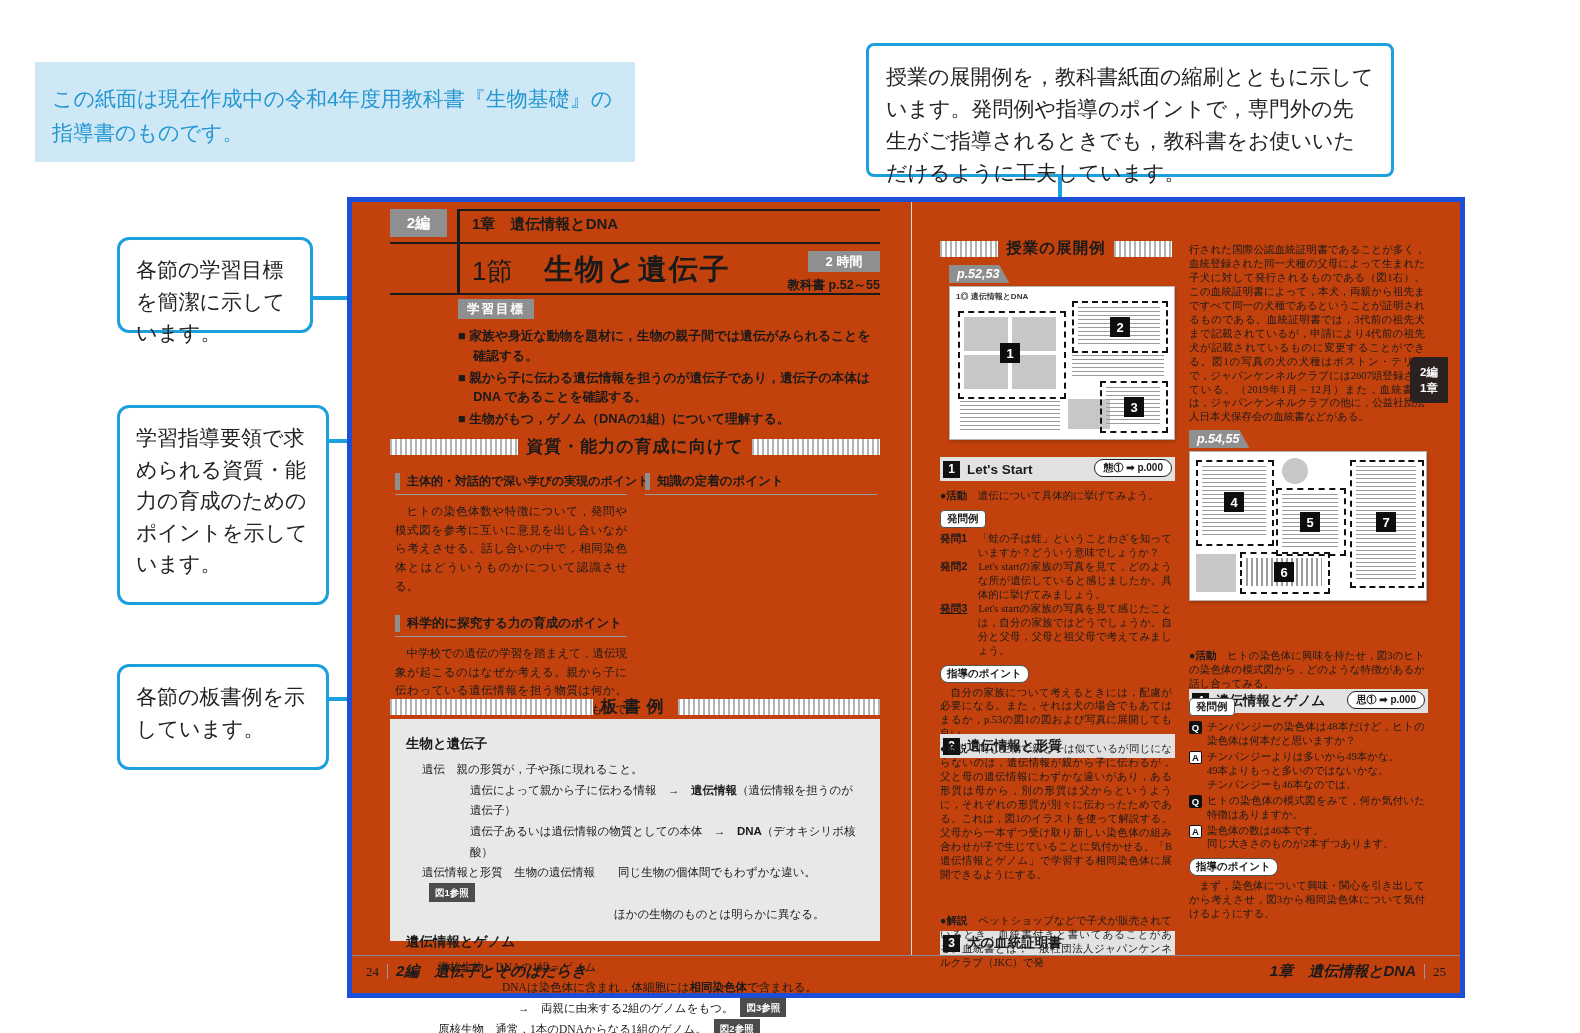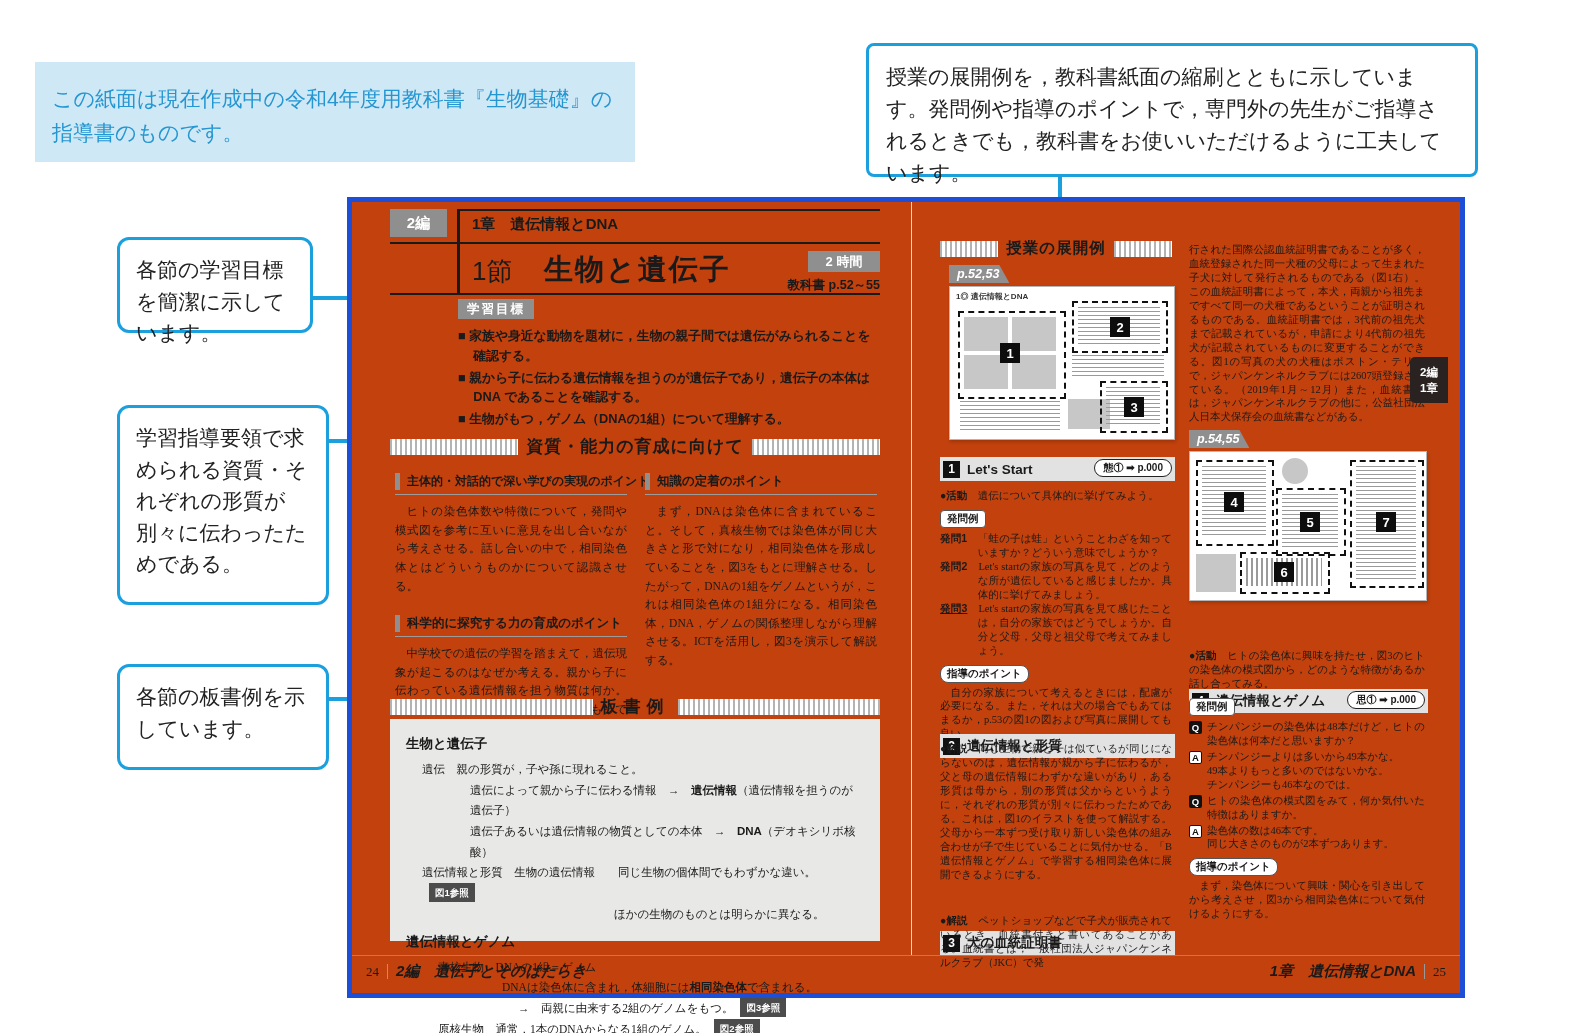--- a/index.html
+++ b/index.html
@@ -75,34 +75,34 @@
 </style>
 </head>
 <body>
 
 <div id="canvas">
 
   <div class="abs note-box" style="left:35px;top:62px;width:600px;height:100px;box-sizing:border-box;">
     <span>この紙面は現在作成中の令和4年度用教科書『生物基礎』の指導書のものです。</span>
   </div>
 
-  <div class="abs callout callout-top" style="left:866px;top:43px;width:612px;height:134px;box-sizing:border-box;">
+  <div class="abs callout callout-top" style="left:866px;top:43px;width:528px;height:134px;box-sizing:border-box;">
     <span>授業の展開例を，教科書紙面の縮刷とともに示しています。発問例や指導のポイントで，専門外の先生がご指導されるときでも，教科書をお使いいただけるように工夫しています。</span>
   </div>
   <div class="abs cline" style="left:1058px;top:175px;width:4px;height:38px;"></div>
   <div class="abs cdot" style="left:1051px;top:210px;"></div>
 
   <div class="abs callout callout-side" style="left:117px;top:237px;width:196px;height:96px;box-sizing:border-box;">
     <span>各節の学習目標を簡潔に示しています。</span>
   </div>
   <div class="abs cline" style="left:310px;top:296px;width:124px;height:4px;"></div>
   <div class="abs cdot" style="left:432px;top:289px;"></div>
 
   <div class="abs callout callout-side" style="left:117px;top:405px;width:212px;height:200px;box-sizing:border-box;">
-    <span>学習指導要領で求められる資質・それぞれの形質が別々に伝わったためである。</span>
+    <span>学習指導要領で求められる資質・能力の育成のためのポイントを示しています。</span>
   </div>
   <div class="abs cline" style="left:326px;top:439px;width:60px;height:4px;"></div>
   <div class="abs cdot" style="left:377px;top:432px;"></div>
 
   <div class="abs callout callout-side" style="left:117px;top:664px;width:212px;height:106px;box-sizing:border-box;">
     <span>各節の板書例を示しています。</span>
   </div>
   <div class="abs cline" style="left:326px;top:697px;width:56px;height:4px;"></div>
   <div class="abs cdot" style="left:374px;top:690px;"></div>
 
@@ -144,21 +144,20 @@
         <div class="bar"></div>
         <div class="tt">科学的に探究する力の育成のポイント</div>
       </div>
       <div class="colbody">中学校での遺伝の学習を踏まえて，遺伝現象が起こるのはなぜか考える。親から子に伝わっている遺伝情報を担う物質は何か。そのような物質がどのような特徴をもっているか考えさせる。</div>
     </div>
     <div class="abs" style="left:293px;top:271px;width:232px;">
       <div class="coltitle">
         <div class="bar"></div>
         <div class="tt">知識の定着のポイント</div>
       </div>
-      <div class="colbody">まず，DNAは染色体に含まれていること。そして，真核生物では染色体が同じ大きさと形で対になり，相同染色体を形成していることを，図3をもとに理解させる。したがって，DNAの1組をゲノムというが，これは相同染色体の1組分になる。相同染色体，DNA，ゲノムの関係整理しながら理解させる。ICTを活用し，図3を演示して解説する。</div>
     </div>
 
     <div class="abs hatchrow" style="left:38px;top:493px;width:490px;">
       <div class="hatch"></div>
       <div class="ht" style="letter-spacing:6px;">板書例</div>
       <div class="hatch"></div>
     </div>
 
     <div class="abs board" style="left:38px;top:517px;width:490px;height:222px;box-sizing:border-box;padding:12px 16px;">
       <div class="bhead">生物と遺伝子</div>

